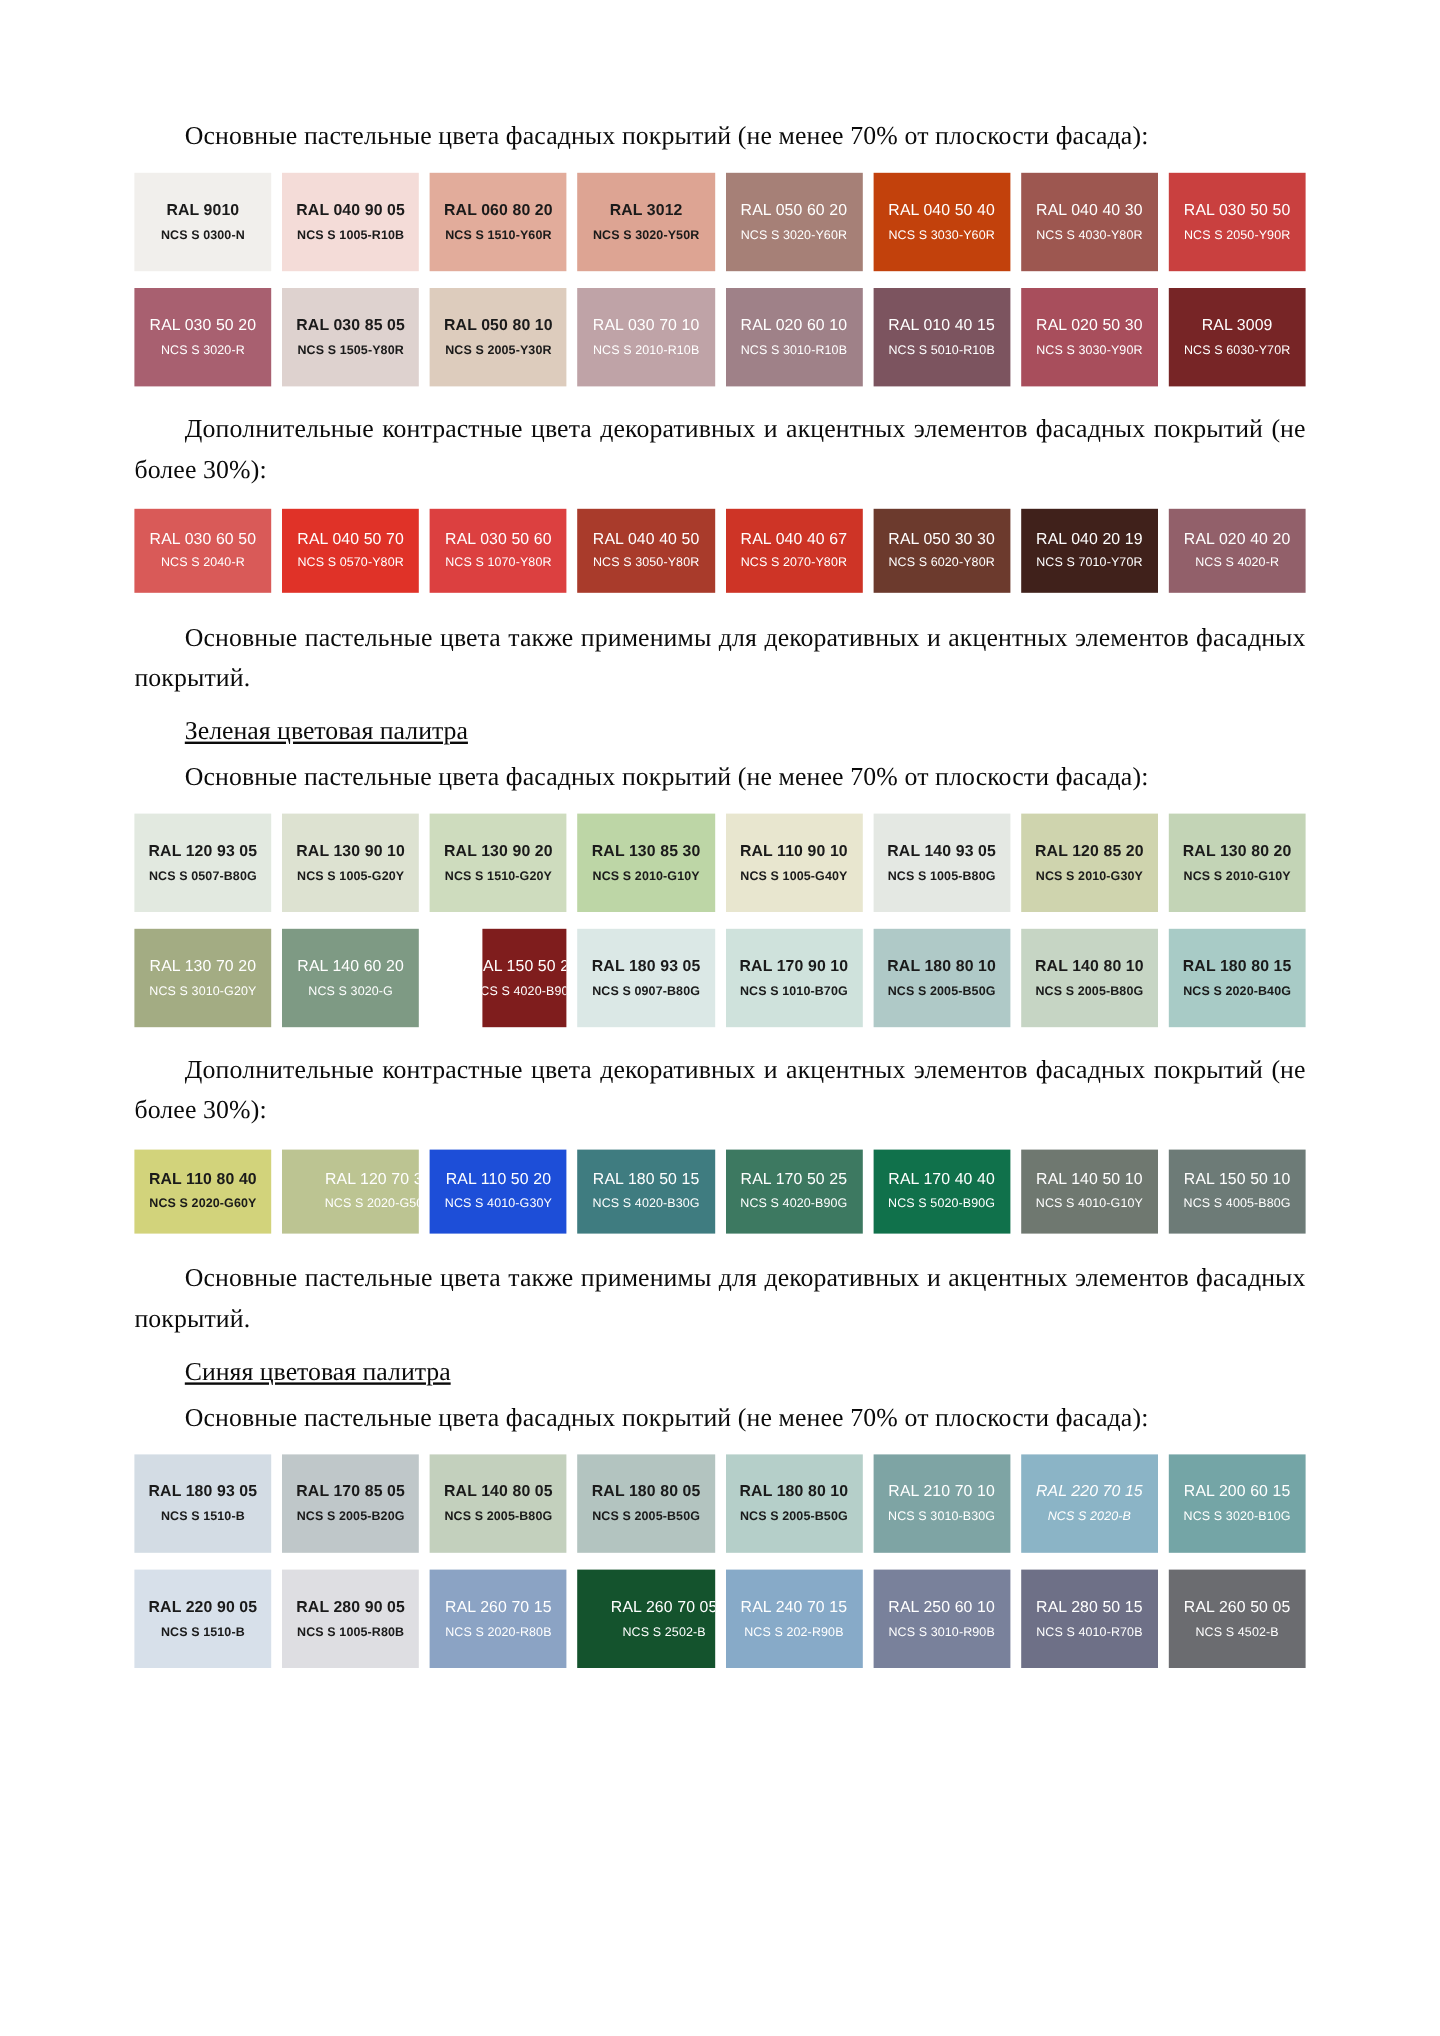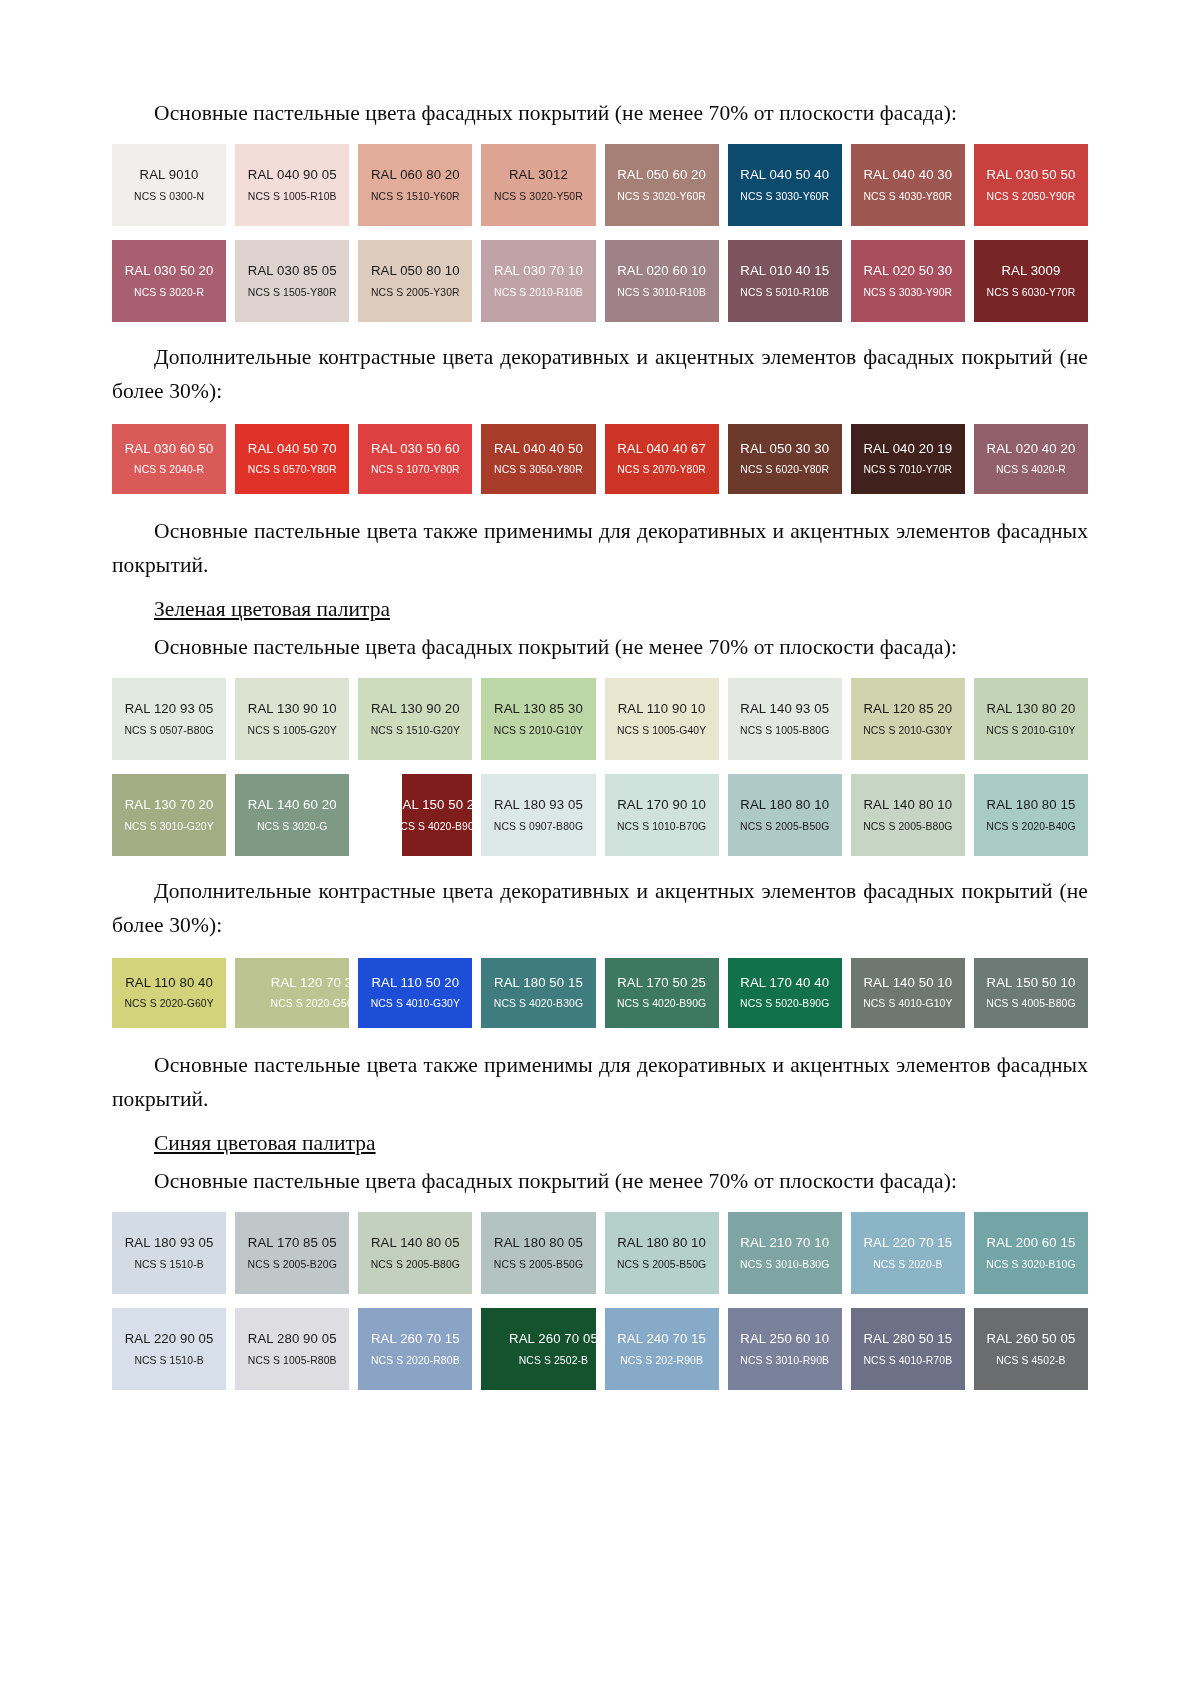--- a/index.html
+++ b/index.html
@@ -84,21 +84,21 @@
     letter-spacing: 0.1px;
   }
   .swatch .ncs {
     font-size: 10.4px;
     font-weight: 400;
     line-height: 1;
     white-space: nowrap;
     letter-spacing: 0.1px;
   }
   .swatch.dark .ral, .swatch.dark .ncs { color: #ffffff; }
-  .swatch.light .ral, .swatch.light .ncs { color: #1a1a1a; }
+  .swatch.light .ral, .swatch.light .ncs { color: #1a1a1a; font-weight: bold; }
 </style>
 </head>
 <body>
 
 <div class="page">
 
   <p class="para">Основные пастельные цвета фасадных покрытий (не менее 70% от плоскости фасада):</p>
 
   <div class="swatch-grid">
       <div class="swatch light" style="background: rgb(241, 239, 236);">
@@ -114,21 +114,21 @@
         <div class="ncs">NCS S 1510-Y60R</div>
       </div>
       <div class="swatch light" style="background: rgb(221, 164, 147);">
         <div class="ral">RAL 3012</div>
         <div class="ncs">NCS S 3020-Y50R</div>
       </div>
       <div class="swatch dark" style="background: rgb(166, 128, 119);">
         <div class="ral">RAL 050 60 20</div>
         <div class="ncs">NCS S 3020-Y60R</div>
       </div>
-      <div class="swatch dark" style="background: #0c4a6e;">
+      <div class="swatch dark" style="background: #c2410c;">
         <div class="ral">RAL 040 50 40</div>
         <div class="ncs">NCS S 3030-Y60R</div>
       </div>
       <div class="swatch dark" style="background: rgb(157, 87, 80);">
         <div class="ral">RAL 040 40 30</div>
         <div class="ncs">NCS S 4030-Y80R</div>
       </div>
       <div class="swatch dark" style="background: rgb(201, 64, 63);">
         <div class="ral">RAL 030 50 50</div>
         <div class="ncs">NCS S 2050-Y90R</div>
@@ -342,21 +342,21 @@
         <div class="ncs">NCS S 2005-B50G</div>
       </div>
       <div class="swatch light" style="background: rgb(181, 207, 201);">
         <div class="ral">RAL 180 80 10</div>
         <div class="ncs">NCS S 2005-B50G</div>
       </div>
       <div class="swatch dark" style="background: rgb(126, 164, 164);">
         <div class="ral">RAL 210 70 10</div>
         <div class="ncs">NCS S 3010-B30G</div>
       </div>
-      <div class="swatch dark" style="background: rgb(139, 180, 198);">
+      <div class="swatch dark" style="background: rgb(139, 180, 198); font-style: italic;">
         <div class="ral">RAL 220 70 15</div>
         <div class="ncs">NCS S 2020-B</div>
       </div>
       <div class="swatch dark" style="background: rgb(116, 165, 166);">
         <div class="ral">RAL 200 60 15</div>
         <div class="ncs">NCS S 3020-B10G</div>
       </div>
       <div class="swatch light" style="background: rgb(215, 224, 234);">
         <div class="ral">RAL 220 90 05</div>
         <div class="ncs">NCS S 1510-B</div>

